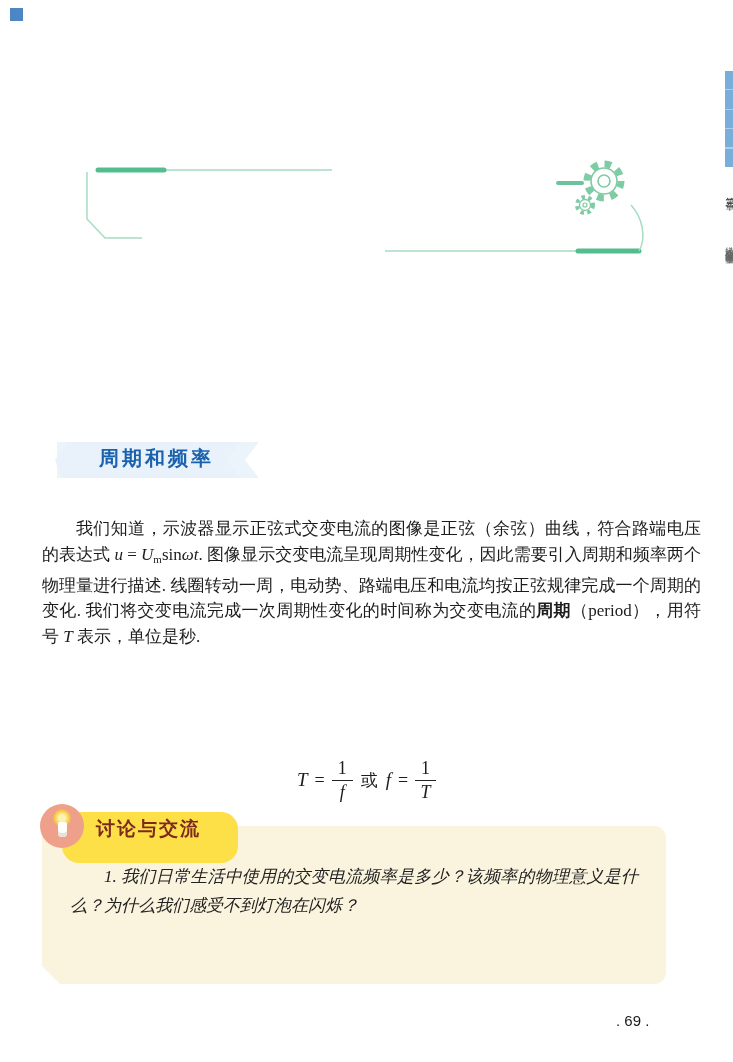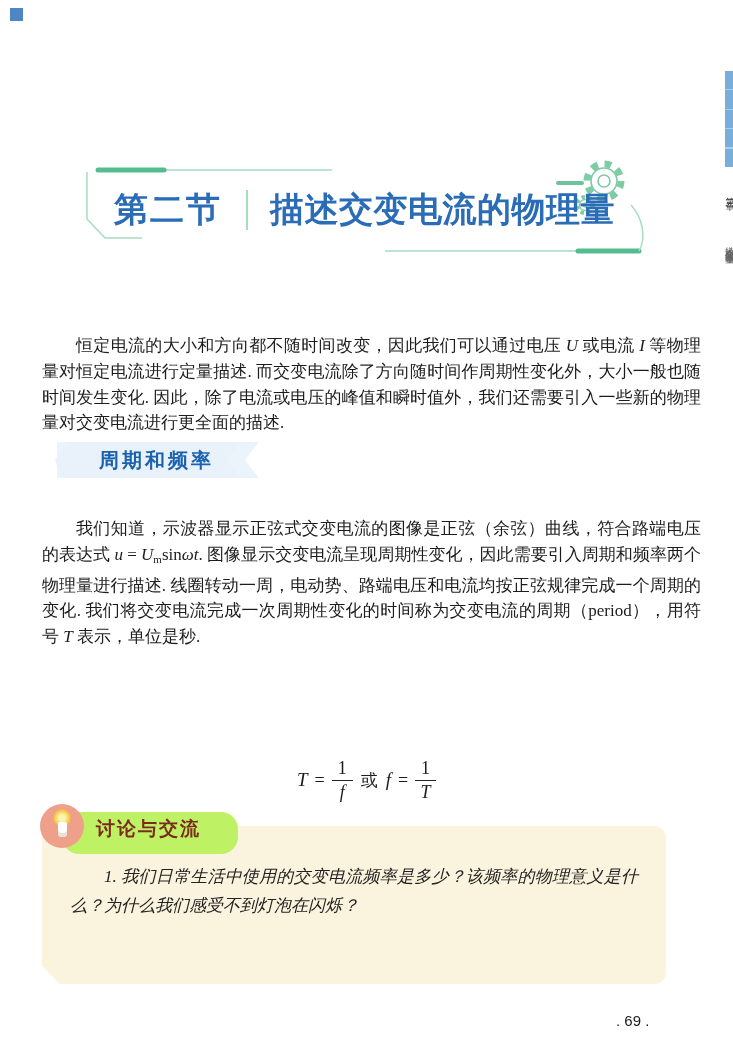--- a/index.html
+++ b/index.html
@@ -22,47 +22,47 @@
   .title-decor{position:absolute;left:0;top:0;}
   .title-row{position:absolute;left:34px;top:32px;display:flex;align-items:center;}
   .section-label{font-size:34px;font-weight:700;color:#2a6cb6;letter-spacing:2px;}
   .title-sep{width:2px;height:40px;background:#a6dcc2;margin:0 22px 0 24px;}
   .section-title{font-size:34px;font-weight:700;color:#2a6cb6;letter-spacing:0.5px;}
 
   
   .para{position:absolute;left:42px;width:659px;font-size:17px;line-height:25.8px;
         text-align:justify;text-indent:2em;}
   .i{font-style:italic;}
-  .b{font-weight:normal;}
+  .b{font-weight:bold;}
   .sub{font-size:11px;vertical-align:-3px;}
 
   
   .ribbon-tail{position:absolute;left:57px;top:442px;width:202px;height:36px;background:#dcebf8;opacity:.55;
     clip-path:polygon(0 0,100% 0,93% 50%,100% 100%,0 100%);}
   .ribbon{position:absolute;left:55px;top:442px;width:186px;height:36px;background:#e9f2fb;
     clip-path:polygon(13px 0,100% 0,calc(100% - 15px) 50%,100% 100%,6px 100%,0 50%);
-    font-family:Liberation Serif, serif;}
+    font-family:Liberation Mono, monospace;}
   .ribbon-label{display:block;line-height:36px;padding-left:44px;font-size:20px;font-weight:700;
     color:#1b62ae;letter-spacing:3px;}
 
   
   .formula{position:absolute;left:0;top:756px;width:733px;height:48px;display:flex;
     justify-content:center;align-items:center;font-size:18px;}
   .fvar{font-style:italic;font-size:19px;}
   .feq{margin:0 7px;}
   .fconj{margin:0 8px;font-size:17px;}
   .frac{display:inline-block;text-align:center;vertical-align:middle;}
   .fnum{display:block;border-bottom:1.3px solid #222;padding:0 6px 1px;line-height:1.15;}
   .fden{display:block;line-height:1.15;padding-top:1px;}
 
   
   .disc-box{position:absolute;left:42px;top:826px;width:624px;height:158px;background:#faf3dd;
     border-radius:12px;clip-path:polygon(0 0,100% 0,100% 100%,18px 100%,0 calc(100% - 18px));}
-  .disc-pill{position:absolute;left:62px;top:812px;width:176px;height:42px;border-radius:17px;
-    background:#bef264;z-index:2;font-family:"Liberation Sans","DejaVu Sans",sans-serif;}
+  .disc-pill{position:absolute;left:62px;top:812px;width:176px;height:51px;border-radius:17px;
+    background:#fde047;z-index:2;font-family:"Liberation Sans","DejaVu Sans",sans-serif;}
   .disc-pill-label{display:block;line-height:33px;padding-left:34px;font-size:19px;font-weight:700;
     color:#7c2a1d;letter-spacing:2px;}
   .disc-badge{position:absolute;left:40px;top:804px;width:44px;height:44px;border-radius:50%;
     background:#efa08b;z-index:3;}
   .bulb-glow{position:absolute;left:13px;top:5px;width:18px;height:18px;border-radius:50%;
     background:radial-gradient(circle,#fdf3b0 25%,#f3c83f 60%,rgba(243,200,63,0) 75%);}
   .bulb-base{position:absolute;left:18px;top:18px;width:9px;height:15px;background:#ffffff;
     border-radius:2px 2px 4px 4px;box-shadow:inset 0 -4px 0 #e8e2d4;}
   .disc-text{position:absolute;left:28px;right:28px;top:36px;font-size:17px;line-height:29px;
     text-align:justify;text-indent:2em;color:#222;font-style:italic;}
@@ -94,28 +94,22 @@
       <g>
         <path d="M478 28 H502" fill="none" stroke="#6cc39c" stroke-width="4" stroke-linecap="round"></path>
         <circle cx="524" cy="26" r="17" fill="none" stroke="#7ecba4" stroke-width="7" stroke-dasharray="6.7 6.65"></circle>
         <circle cx="524" cy="26" r="13" fill="#ffffff" stroke="#7ecba4" stroke-width="1.6"></circle>
         <circle cx="524" cy="26" r="6" fill="#ffffff" stroke="#7ecba4" stroke-width="1.6"></circle>
         <circle cx="505" cy="50" r="8" fill="none" stroke="#7ecba4" stroke-width="4" stroke-dasharray="3.4 3.4"></circle>
         <circle cx="505" cy="50" r="5.5" fill="#ffffff" stroke="#7ecba4" stroke-width="1.3"></circle>
         <circle cx="505" cy="50" r="2" fill="none" stroke="#7ecba4" stroke-width="1.2"></circle>
       </g>
     </svg>
-    <div class="title-row">
-      <span class="section-label">第二节</span>
-      <span class="title-sep"></span>
-      <span class="section-title">描述交变电流的物理量</span>
-    </div>
   </div>
 
-  <p class="para" style="top:316px"><span>恒定电流的大小和方向都不随时间改变，因此我们可以通过电压 </span><span class="i">U</span><span> 或电流 </span><span class="i">I</span><span> 等物理量对恒定电流进行定量描述. 而交变电流除了方向随时间作周期性变化外，大小一般也随时间发生变化. 因此，除了电流或电压的峰值和瞬时值外，我们还需要引入一些新的物理量对交变电流进行更全面的描述.</span></p>
 
   <div class="ribbon-tail"></div>
   <div class="ribbon">
     <span class="ribbon-label">周期和频率</span>
   </div>
 
   <p class="para" style="top:499px"><span>我们知道，示波器显示正弦式交变电流的图像是正弦（余弦）曲线，符合路端电压的表达式 </span><span class="i">u</span><span> = </span><span class="i">U</span><span class="sub">m</span><span>sin</span><span class="i">ωt</span><span>. 图像显示交变电流呈现周期性变化，因此需要引入周期和频率两个物理量进行描述. 线圈转动一周，电动势、路端电压和电流均按正弦规律完成一个周期的变化. 我们将交变电流完成一次周期性变化的时间称为交变电流的</span><span class="b">周期</span><span>（period），用符号 </span><span class="i">T</span><span> 表示，单位是秒.</span></p>
 
   <div class="formula">
     <span class="fvar">T</span>

